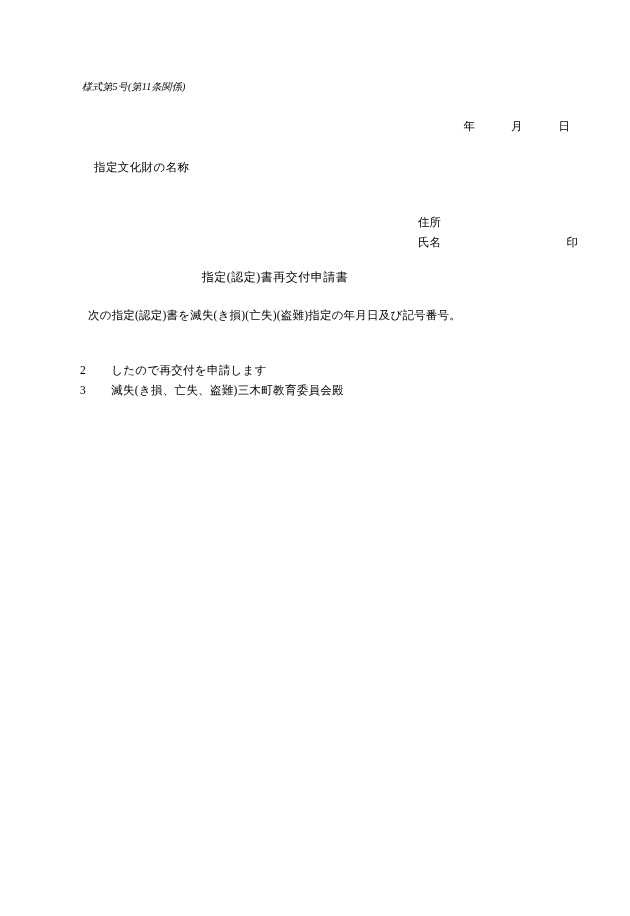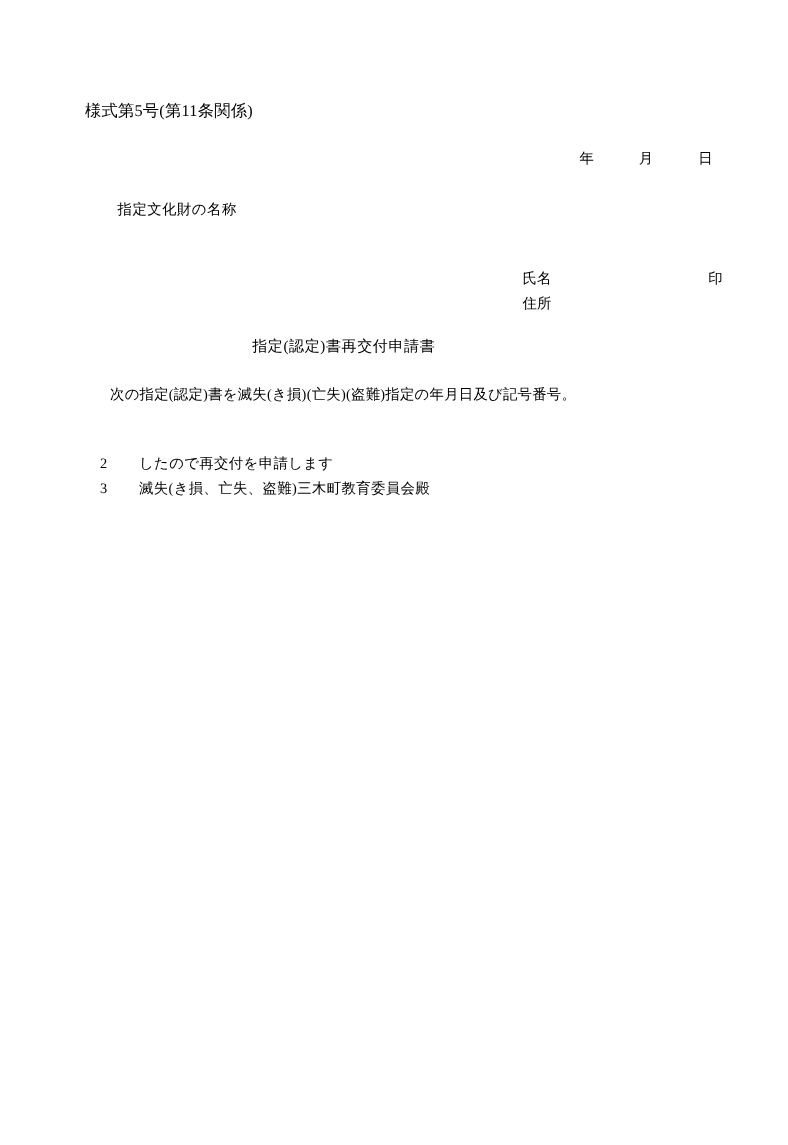--- a/index.html
+++ b/index.html
@@ -20,25 +20,26 @@
   }
   .doc-form {
     position: absolute;
     left: 0;
     top: 0;
     width: 630px;
     height: 916px;
   }
   .form-code {
     position: absolute;
-    left: 68px;
+    left: 82px;
     top: 80px;
-    font-size: 13px;
+    font-size: 10px;
     letter-spacing: 0.2px;
     white-space: nowrap;
+    font-style: italic;
   }
   .date-line {
     position: absolute;
     left: 400px;
     top: 119px;
     width: 170px;
     font-size: 11.5px;
     display: flex;
     justify-content: flex-end;
   }
@@ -124,25 +125,25 @@
     <div class="date-line">
       <span class="date-year">年</span>
       <span class="date-month">月</span>
       <span class="date-day">日</span>
     </div>
 
     <div class="addressee">指定文化財の名称</div>
 
     <div class="applicant-block">
       <div class="applicant-row">
+        <span class="applicant-label">住所</span>
+      </div>
+      <div class="applicant-row">
         <span class="applicant-label">氏名</span>
         <span class="seal-mark">印</span>
-      </div>
-      <div class="applicant-row">
-        <span class="applicant-label">住所</span>
       </div>
     </div>
 
     <div class="doc-title">指定(認定)書再交付申請書</div>
 
     <div class="lead-text">次の指定(認定)書を滅失(き損)(亡失)(盗難)指定の年月日及び記号番号。</div>
 
     <div class="items">
       <div class="item-row">
         <span class="item-num">2</span>

